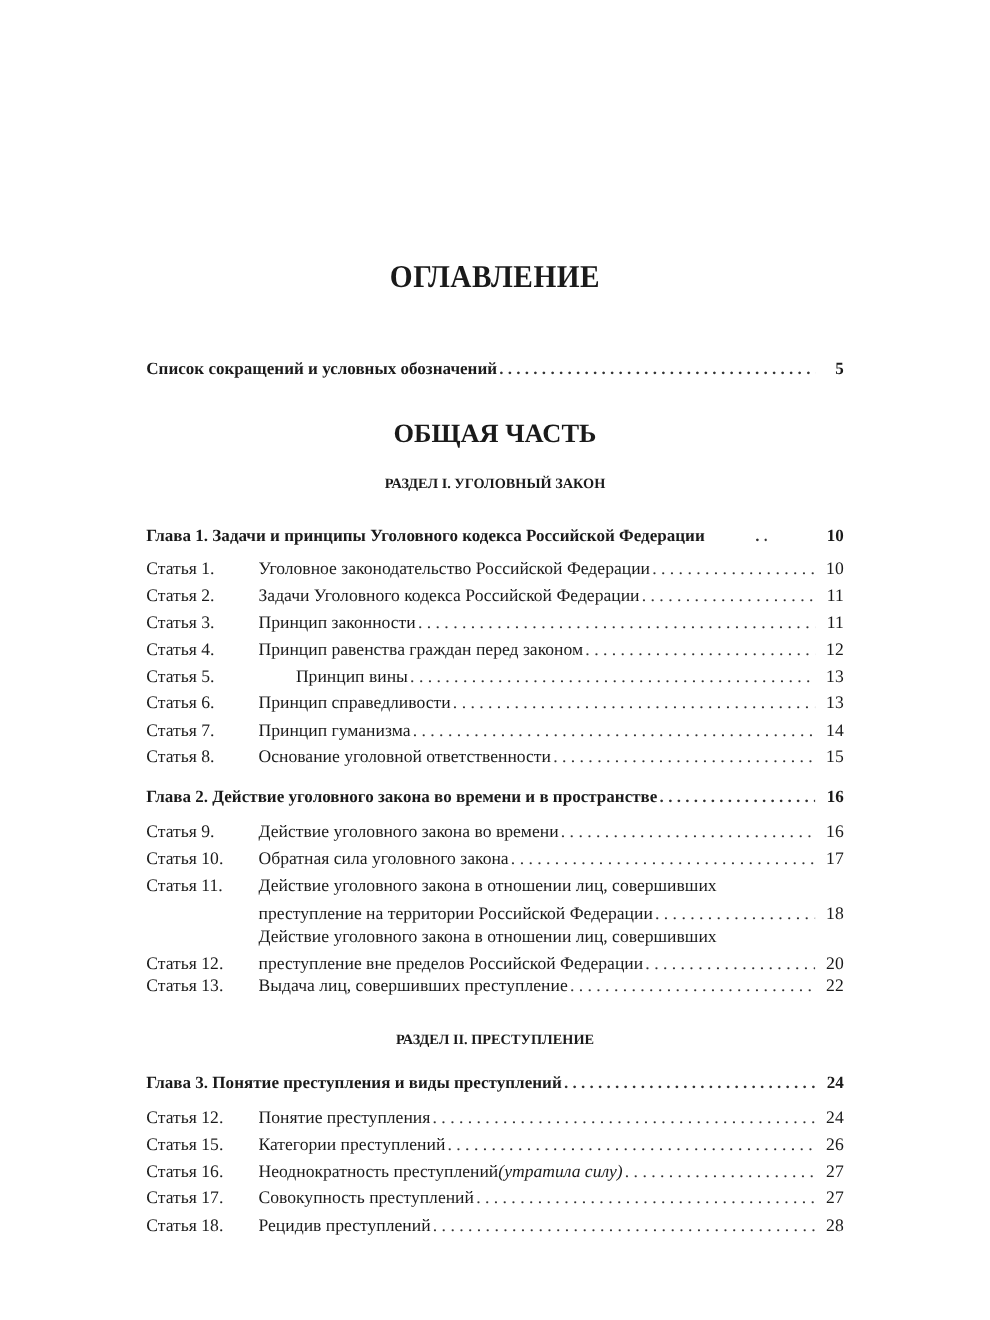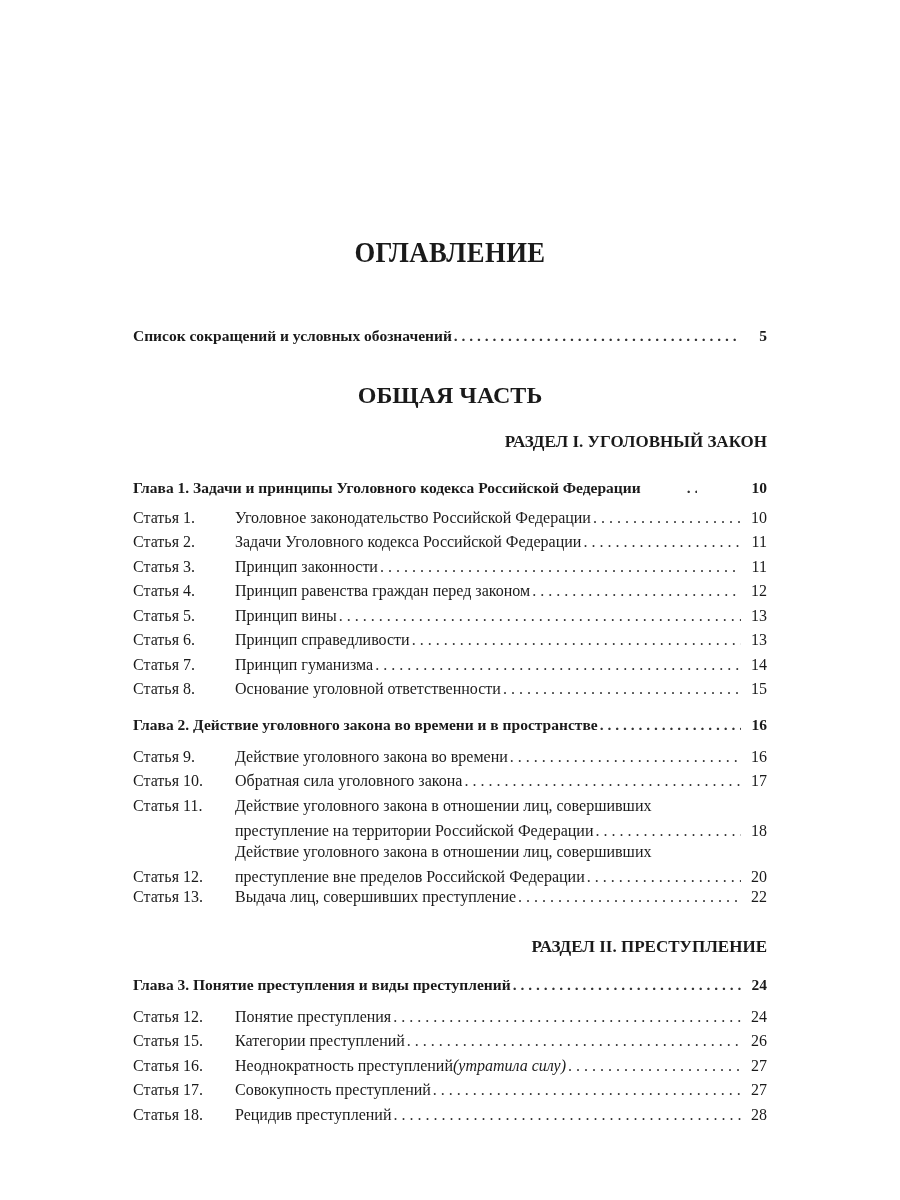--- a/index.html
+++ b/index.html
@@ -37,22 +37,22 @@
       left: 0;
       width: 100%;
       text-align: center;
       font-size: 24px;
       font-weight: bold;
     }
     .section-title {
       position: absolute;
       left: 0;
       width: 100%;
-      text-align: right;
-      font-size: 17px;
+      text-align: center;
+      font-size: 13px;
       font-weight: bold;
     }
     .toc-line {
       position: absolute;
       left: 0;
       width: 100%;
       font-size: 16px;
       line-height: 24.5px;
       display: flex;
       align-items: flex-end;
@@ -166,21 +166,21 @@
     <span class="article-label">Статья  4.</span>
     <div class="article-body">
         <div class="row">
       <span class="text">Принцип равенства граждан перед законом</span>
       <span class="dots"></span>
       <span class="page-num">12</span>
     </div>
       </div>
   </div>
 
-  <div class="toc-line" style="top:604px;">
+  <div class="toc-line" style="top:604px;gap:34px;">
     <span class="article-label">Статья  5.</span>
     <div class="article-body">
         <div class="row">
       <span class="text">Принцип вины</span>
       <span class="dots"></span>
       <span class="page-num">13</span>
     </div>
       </div>
   </div>
 

